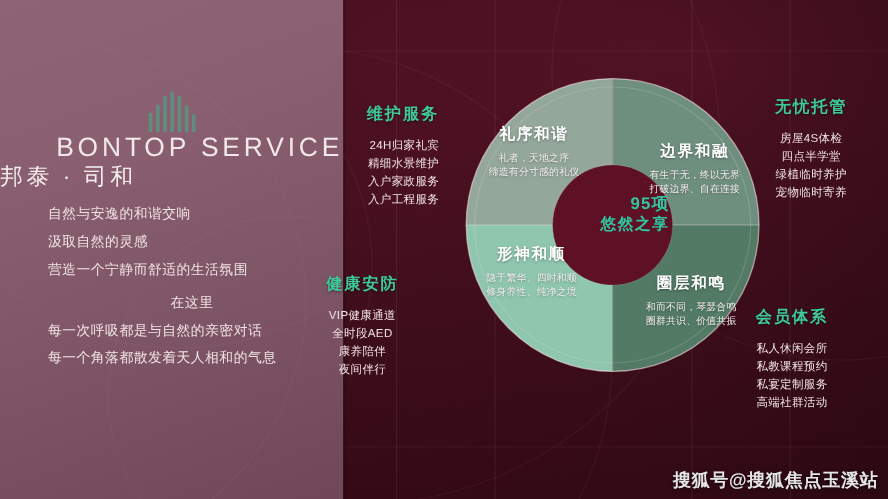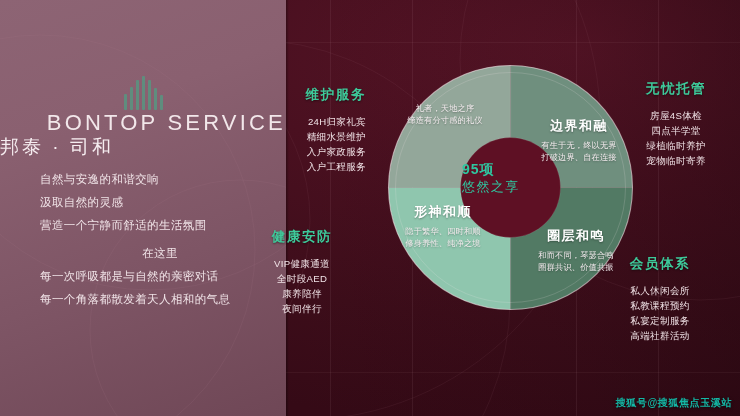--- a/index.html
+++ b/index.html
@@ -98,33 +98,33 @@
   }
   .q-label .q-sub{
     color:#f4ecef;font-size:8.2px;line-height:12px;letter-spacing:.2px;
     white-space:nowrap;text-shadow:0 1px 2px rgba(0,0,0,.3);
   }
   #q-tl{left:8px;top:48px;width:118px;}
   #q-tr{left:140px;top:62px;width:122px;}
   #q-bl{left:6px;top:148px;width:118px;}
   #q-br{left:136px;top:172px;width:124px;}
   .hub-label{
-    position:absolute;left:84px;top:105px;width:96px;text-align:left;
+    position:absolute;left:84px;top:105px;width:96px;text-align:right;
   }
   .hub-label .hub-a{
     color:#2fc6a0;font-size:14px;font-weight:700;letter-spacing:1px;line-height:18px;
   }
   .hub-label .hub-b{
-    color:#2fc6a0;font-size:13px;font-weight:400;letter-spacing:1.4px;line-height:18px;
+    color:#2fc6a0;font-size:13px;font-weight:700;letter-spacing:1.4px;line-height:18px;
   }
 
   
   .watermark{
     position:absolute;right:8px;bottom:6px;
-    color:#14b8a6;font-size:10px;letter-spacing:.6px;font-weight:700;
+    color:#e5e5e5;font-size:15px;letter-spacing:.6px;font-weight:700;
     text-shadow:0 1px 3px rgba(0,0,0,.6);
   }
 </style>
 </head>
 <body>
 
 <div id="slide">
 
   <div class="bg-base"></div>
   <div class="bg-vert"></div>
@@ -239,20 +239,21 @@
       </g>
 
       <circle cx="132.5" cy="132.5" r="122" fill="none" stroke="rgba(255,235,240,.55)" stroke-width="1.1"></circle>
       <circle cx="132.5" cy="132.5" r="115" fill="none" stroke="rgba(255,235,240,.16)" stroke-width="1"></circle>
 
       <circle cx="132.5" cy="132.5" r="50" fill="#5e1024"></circle>
       <circle cx="132.5" cy="132.5" r="50" fill="none" stroke="rgba(255,255,255,.10)" stroke-width="1"></circle>
     </svg>
 
     <div class="q-label" id="q-tl">
+      <div class="q-title">礼序和谐</div>
       <div class="q-sub">礼者，天地之序</div>
       <div class="q-sub">缔造有分寸感的礼仪</div>
     </div>
 
     <div class="q-label" id="q-tr">
       <div class="q-title">边界和融</div>
       <div class="q-sub">有生于无，终以无界</div>
       <div class="q-sub">打破边界、自在连接</div>
     </div>
 

